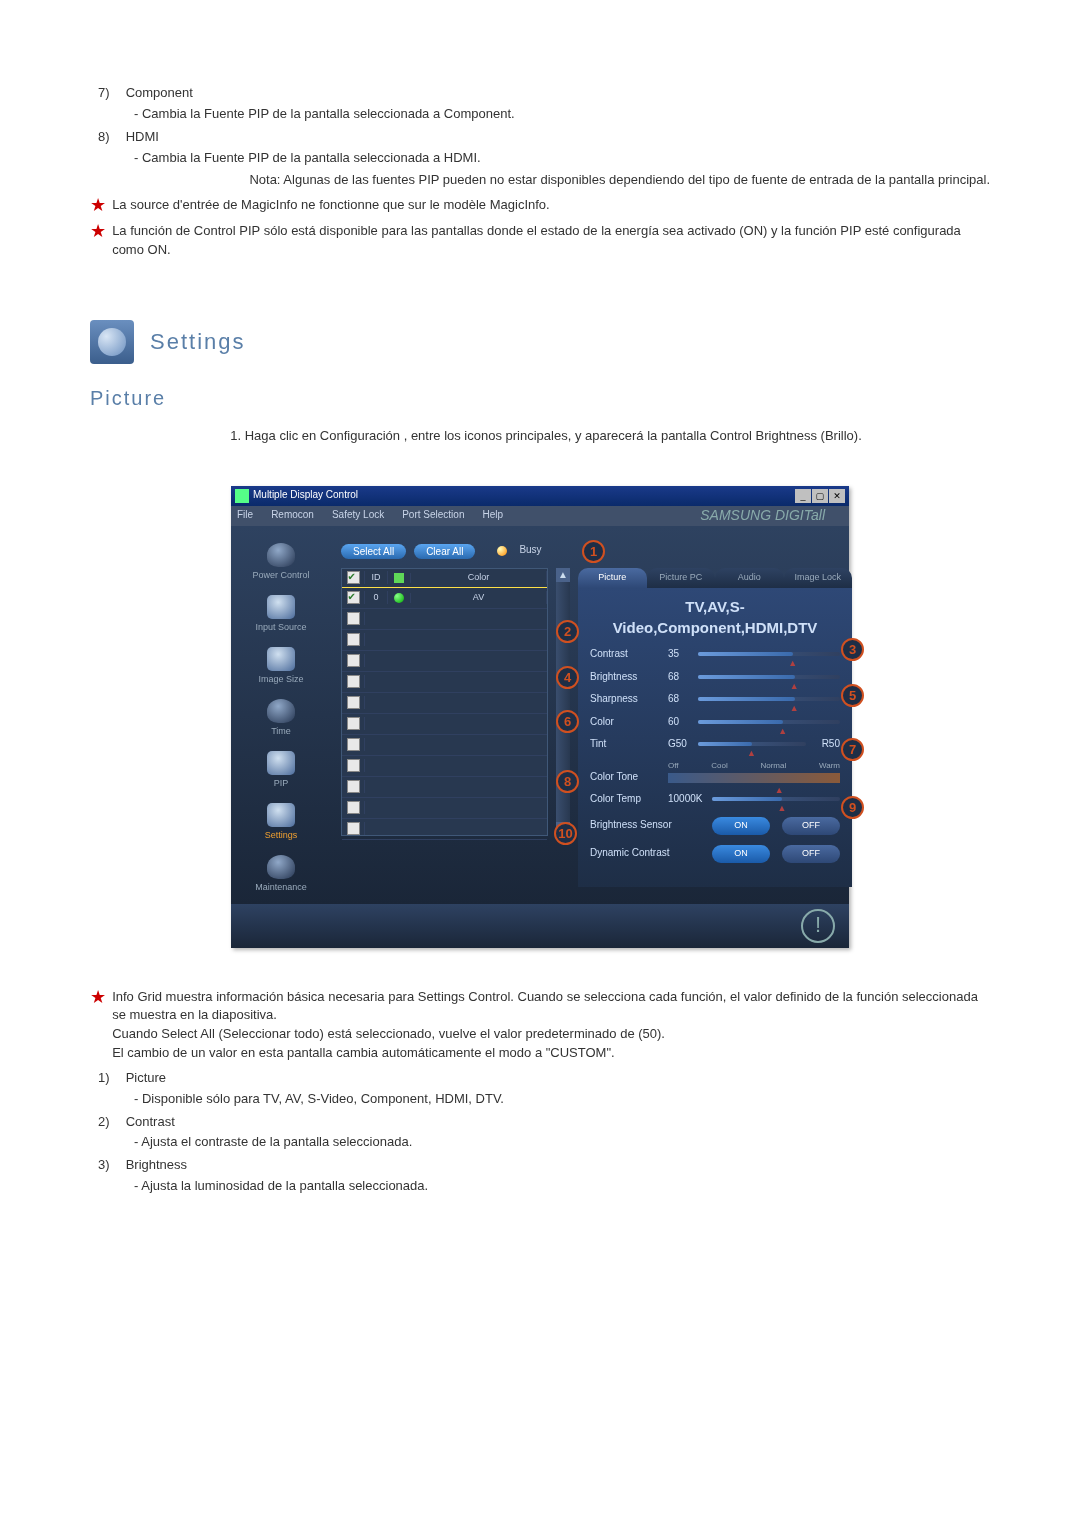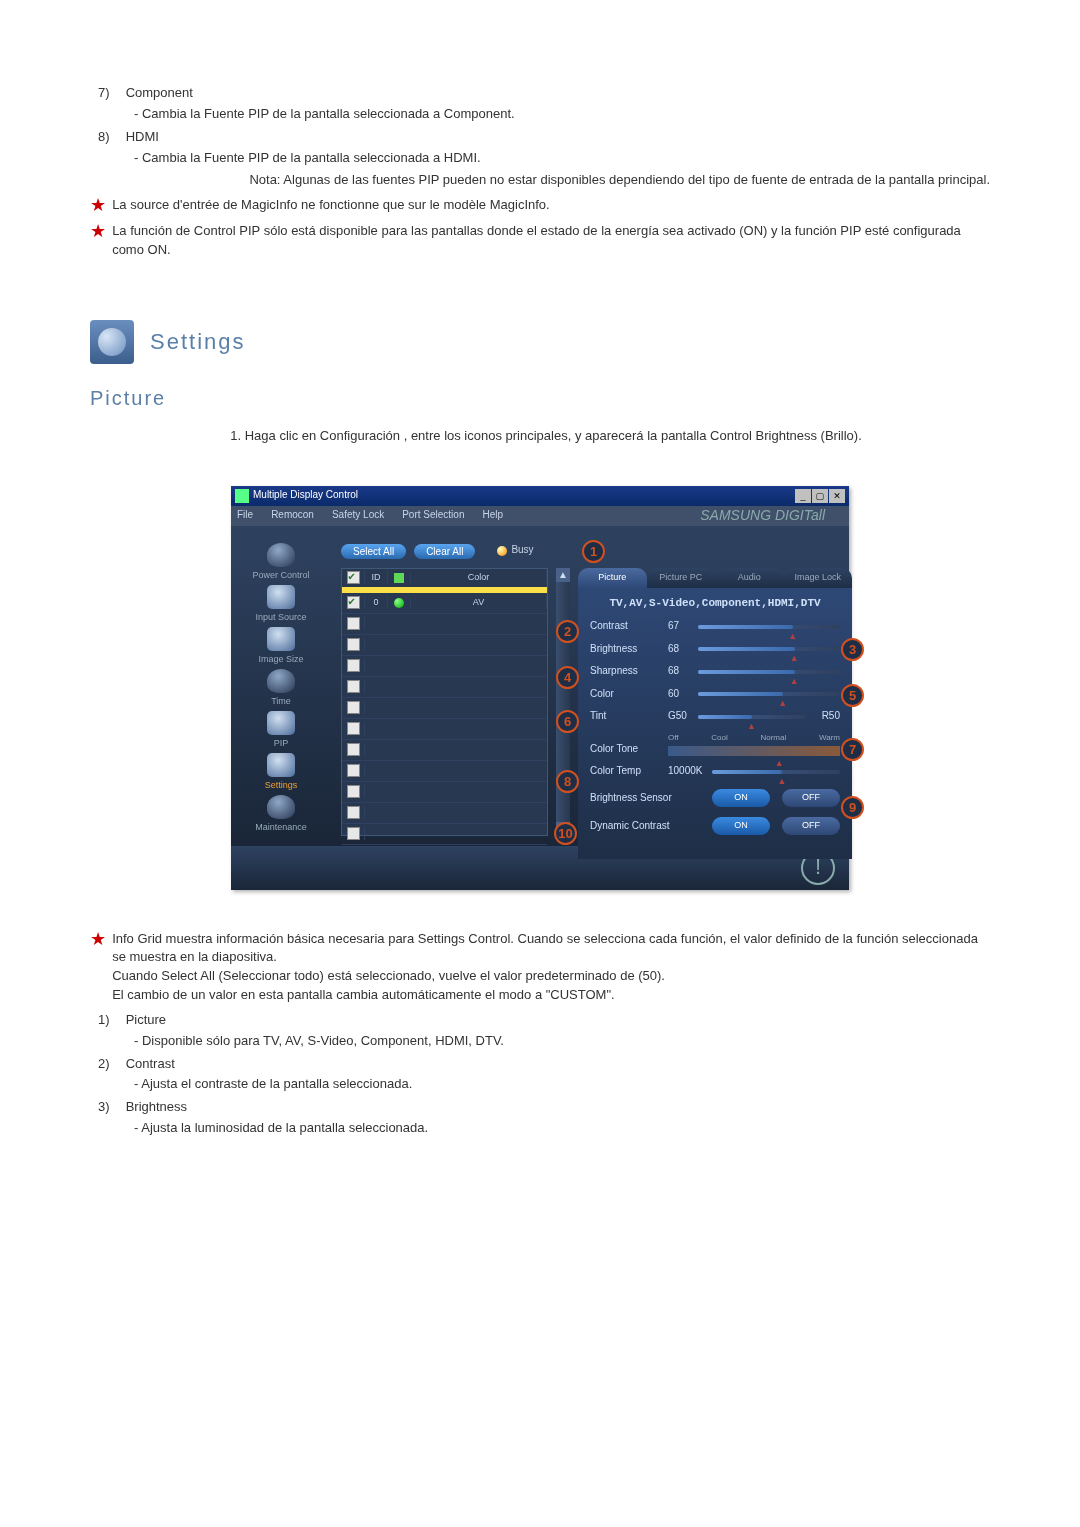--- a/index.html
+++ b/index.html
@@ -147,21 +147,21 @@
   .app-body {
     display: flex;
     background: linear-gradient(#2e4260, #1a2638);
     padding: 14px 10px 10px 10px;
   }
   .sidebar {
     width: 90px;
     display: flex;
     flex-direction: column;
     align-items: center;
-    gap: 0;
+    gap: 10px;
   }
   .sidebar-item {
     width: 80px;
     height: 42px;
     display: flex;
     flex-direction: column;
     align-items: center;
     justify-content: flex-end;
     color: #9ab;
     font-size: 9px;
@@ -202,41 +202,41 @@
     color: #fff;
     padding: 2px 12px;
     border-radius: 10px;
     font-size: 10px;
   }
   .busy {
     color: #c8d4e8;
     margin-left: 14px;
     display: flex;
     align-items: center;
-    gap: 4px;
+    gap: 12px;
   }
   .busy-dot {
     width: 10px; height: 10px; border-radius: 50%;
     background: radial-gradient(circle at 30% 30%, #ffb, #f80);
   }
   .grid-area {
     display: flex;
     height: 268px;
   }
   .grid {
     width: 205px;
     background: #283850;
     border: 1px solid #405878;
     margin-right: 8px;
     position: relative;
   }
   .grid-head {
     display: flex;
     height: 18px;
-    border-bottom: 6px solid #fde047;
+    border-bottom: 1px solid #fde047;
     align-items: center;
   }
   .gh-cell {
     border-right: 1px solid #304060;
     text-align: center;
     color: #c8d4e8;
     font-size: 9px;
     display: flex;
     align-items: center;
     justify-content: center;
@@ -302,24 +302,23 @@
   }
   .settings-pane {
     background: linear-gradient(#2e4876, #1e2e46);
     padding: 6px 12px 14px 12px;
     position: relative;
     min-height: 238px;
   }
   .pane-subtitle {
     text-align: center;
     color: #cfe0f8;
-    font-size: 11px;
+    font-size: 15px;
     font-weight: bold;
     margin: 2px 0 8px 0;
-    font-family: Liberation Mono, monospace;
   }
   .slider-row {
     display: flex;
     align-items: center;
     margin: 8px 0;
     position: relative;
   }
   .slider-label {
     width: 78px;
     color: #cfe0f8;
@@ -650,21 +649,21 @@
             <div class="tab">Picture PC</div>
             <div class="tab">Audio</div>
             <div class="tab">Image Lock</div>
           </div>
           <div class="settings-pane">
             <div class="pane-subtitle">TV,AV,S-Video,Component,HDMI,DTV</div>
 
             <div class="callout" style="top:32px; left:-22px;">2</div>
             <div class="slider-row">
               <span class="slider-label">Contrast</span>
-              <span class="slider-val">67</span>
+              <span class="slider-val">35</span>
               <div class="slider-track">
                   <div class="slider-fill" style="width:67%"></div>
                 </div>
             </div>
             <div class="callout" style="top:50px; right:-12px;">3</div>
             <div class="slider-row">
               <span class="slider-label">Brightness</span>
               <span class="slider-val">68</span>
               <div class="slider-track">
                   <div class="slider-fill" style="width:68%"></div>

